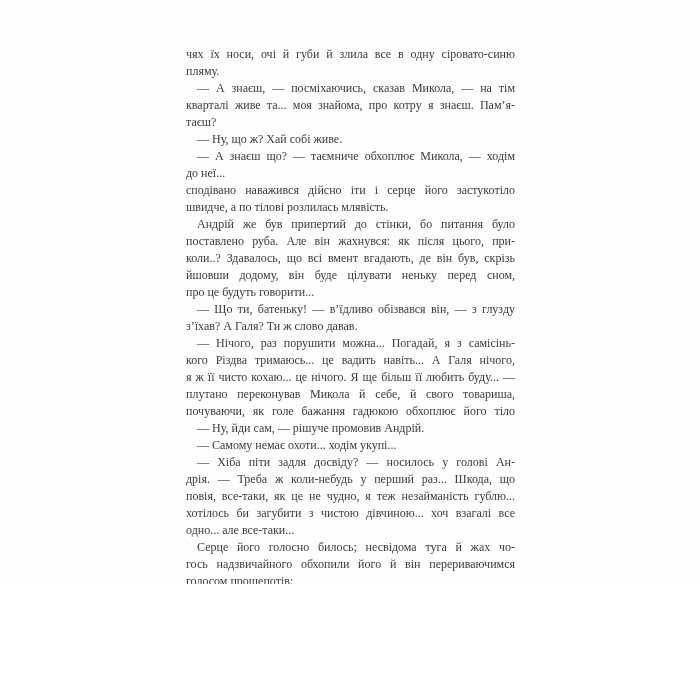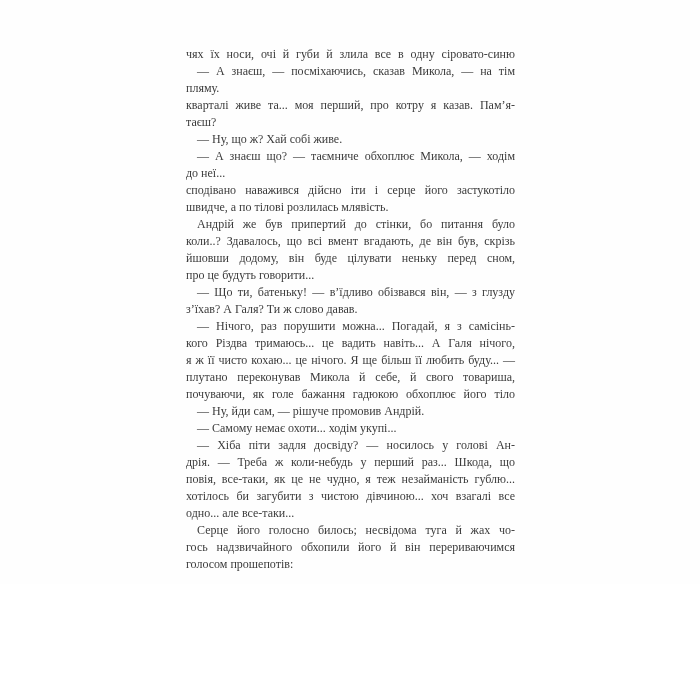--- a/index.html
+++ b/index.html
@@ -44,30 +44,31 @@
     font-size: 12.5px;
     letter-spacing: 0.5px;
   }
 </style>
 </head>
 <body>
 
 <div class="book-page">
   <div class="text-block">
       <div class="line">чях їх носи, очі й губи й злила все в одну сіровато-синю</div>
+      <div class="line para-end">пляму.</div>
       <div class="line indent">— А знаєш, — посміхаючись, сказав Микола, — на тім</div>
-      <div class="line para-end">пляму.</div>
-      <div class="line">кварталі живе та... моя перший, про котру я казав. Пам’я-</div>
+      <div class="line">кварталі живе та... моя знайома, про котру я знаєш. Пам’я-</div>
       <div class="line para-end">таєш?</div>
       <div class="line indent para-end">— Ну, що ж? Хай собі живе.</div>
       <div class="line indent">— А знаєш що? — таємниче обхоплює Микола, — ходім</div>
       <div class="line para-end">до неї...</div>
       <div class="line">сподівано наважився дійсно іти і серце його застукотіло</div>
       <div class="line para-end">швидче, а по тілові розлилась млявість.</div>
       <div class="line indent">Андрій же був припертий до стінки, бо питання було</div>
+      <div class="line">поставлено руба. Але він жахнувся: як після цього, при-</div>
       <div class="line">коли..? Здавалось, що всі вмент вгадають, де він був, скрізь</div>
       <div class="line">йшовши додому, він буде цілувати неньку перед сном,</div>
       <div class="line para-end">про це будуть говорити...</div>
       <div class="line indent">— Що ти, батеньку! — в’їдливо обізвався він, — з глузду</div>
       <div class="line para-end">з’їхав? А Галя? Ти ж слово давав.</div>
       <div class="line indent">— Нічого, раз порушити можна... Погадай, я з самісінь-</div>
       <div class="line">кого Різдва тримаюсь... це вадить навіть... А Галя нічого,</div>
       <div class="line">я ж її чисто кохаю... це нічого. Я ще більш її любить буду... —</div>
       <div class="line">плутано переконував Микола й себе, й свого товариша,</div>
       <div class="line">почуваючи, як голе бажання гадюкою обхоплює його тіло</div>

